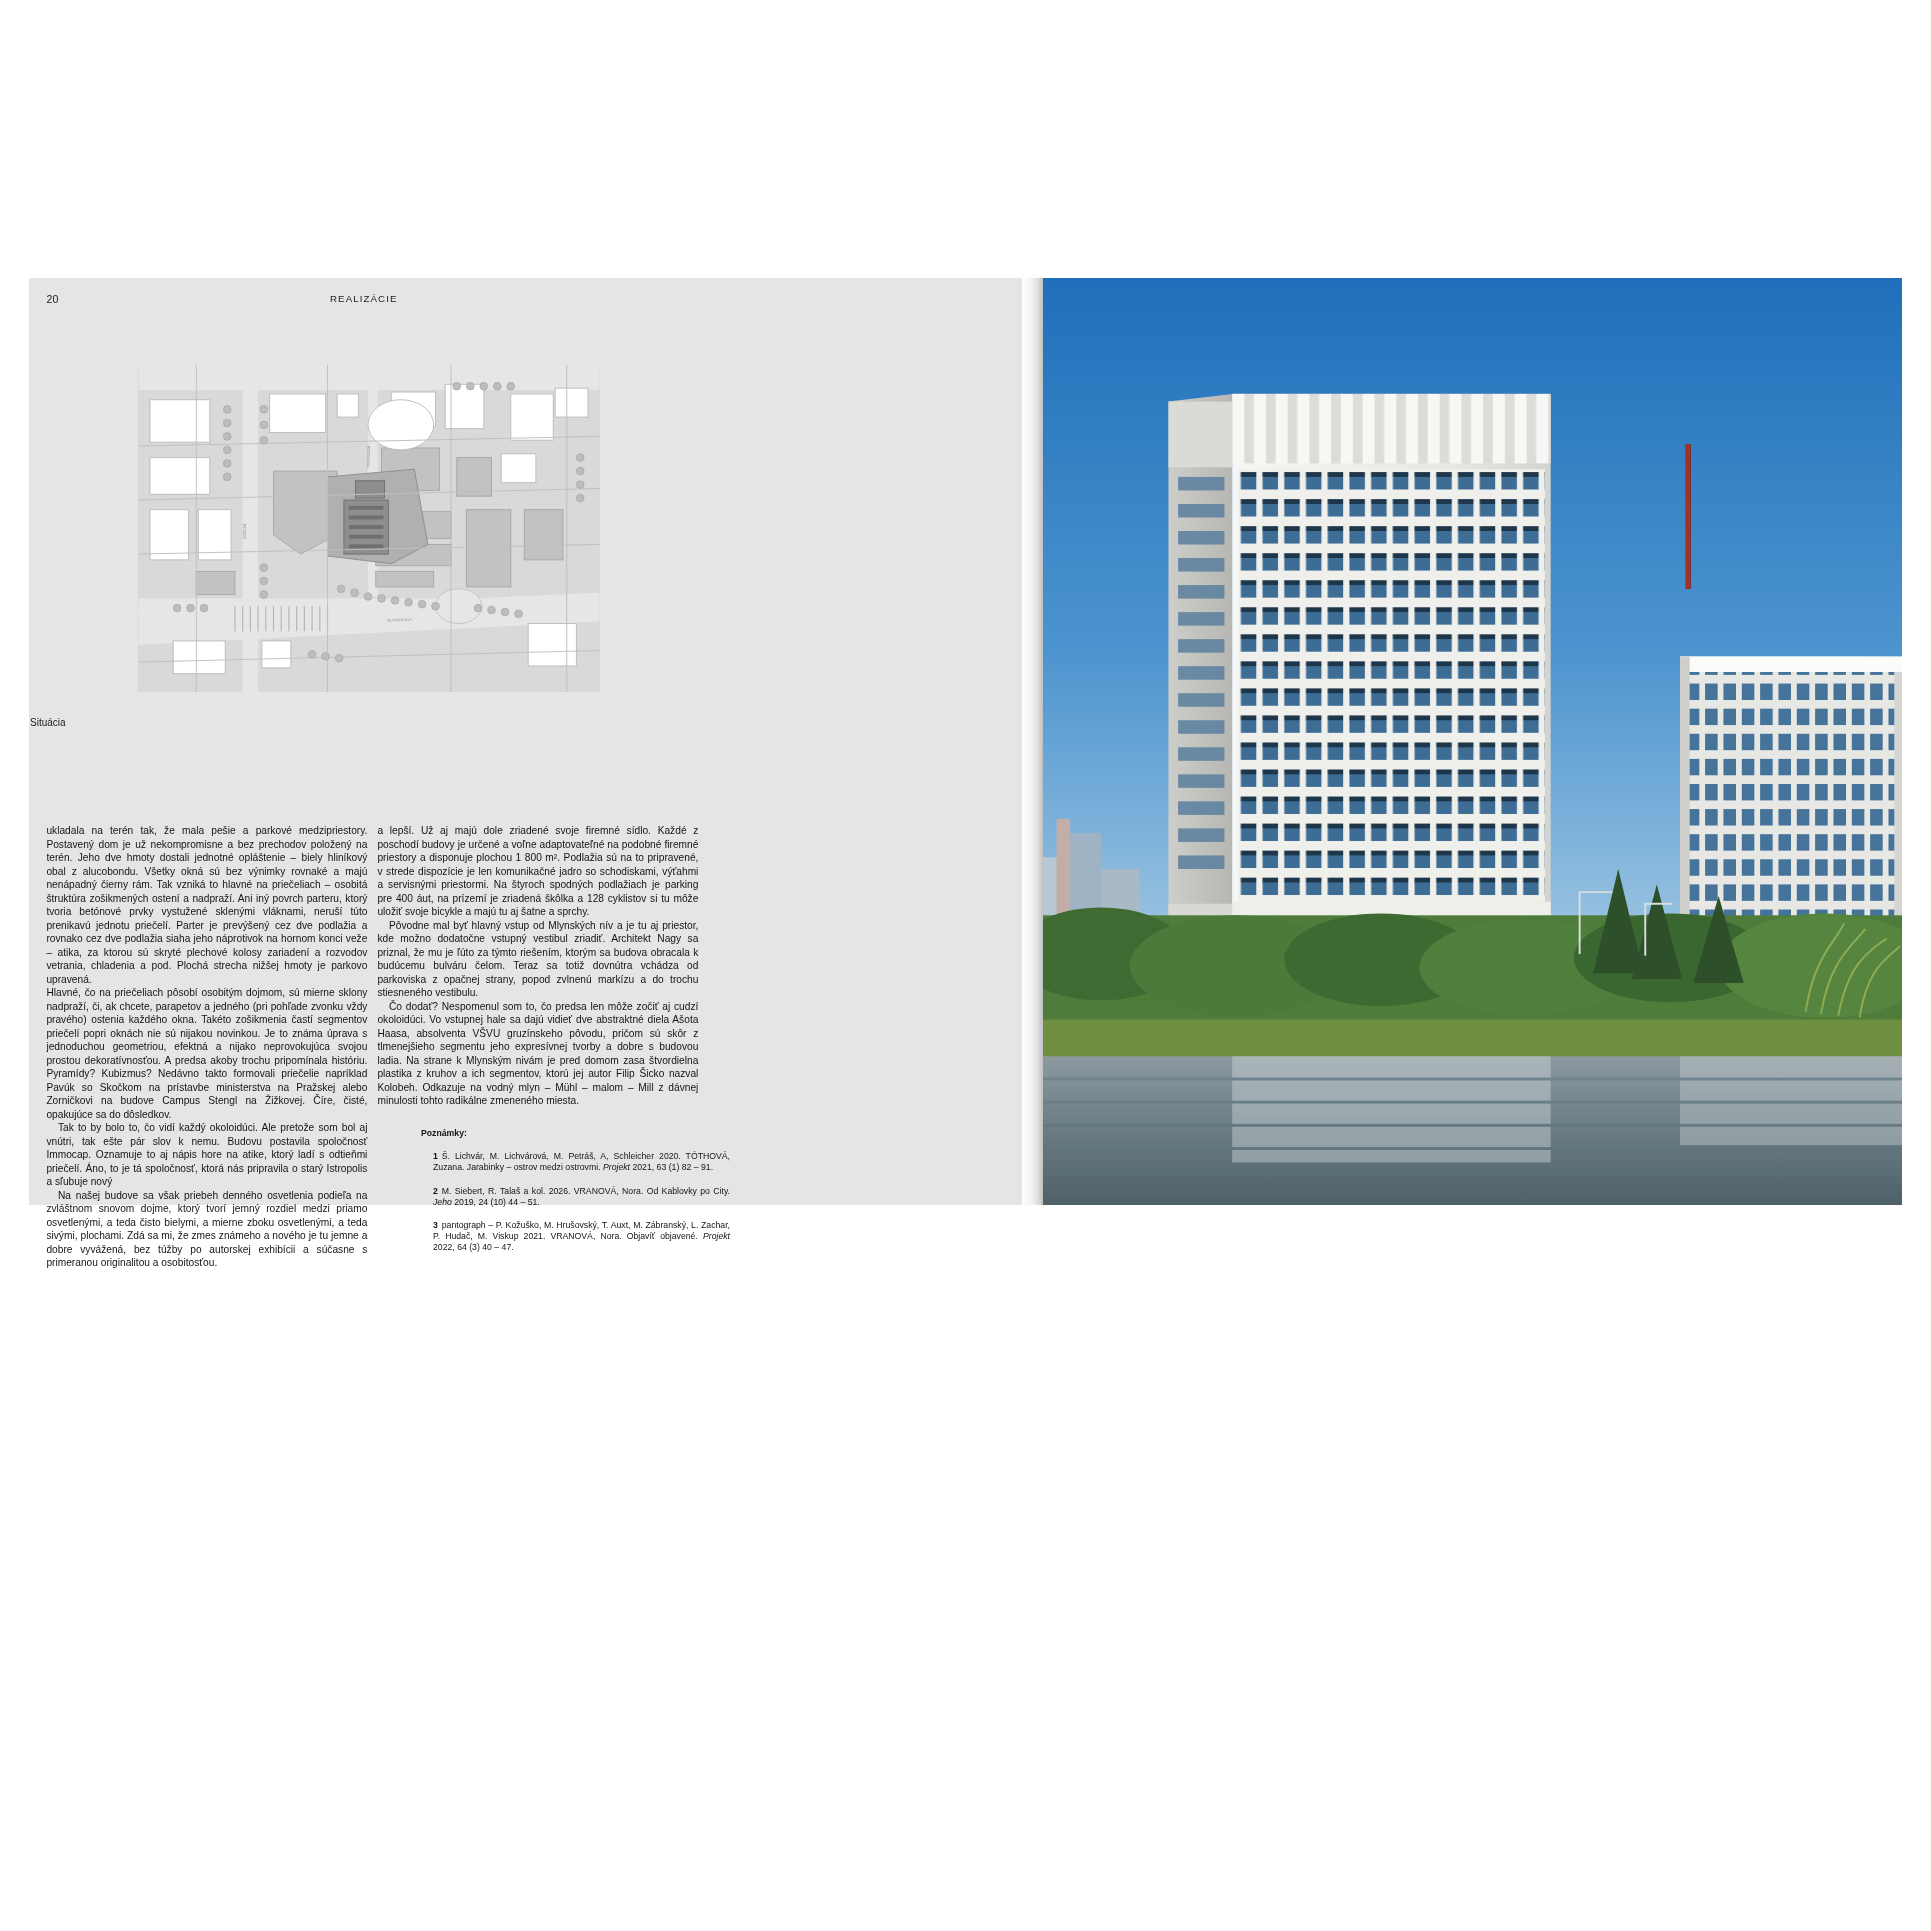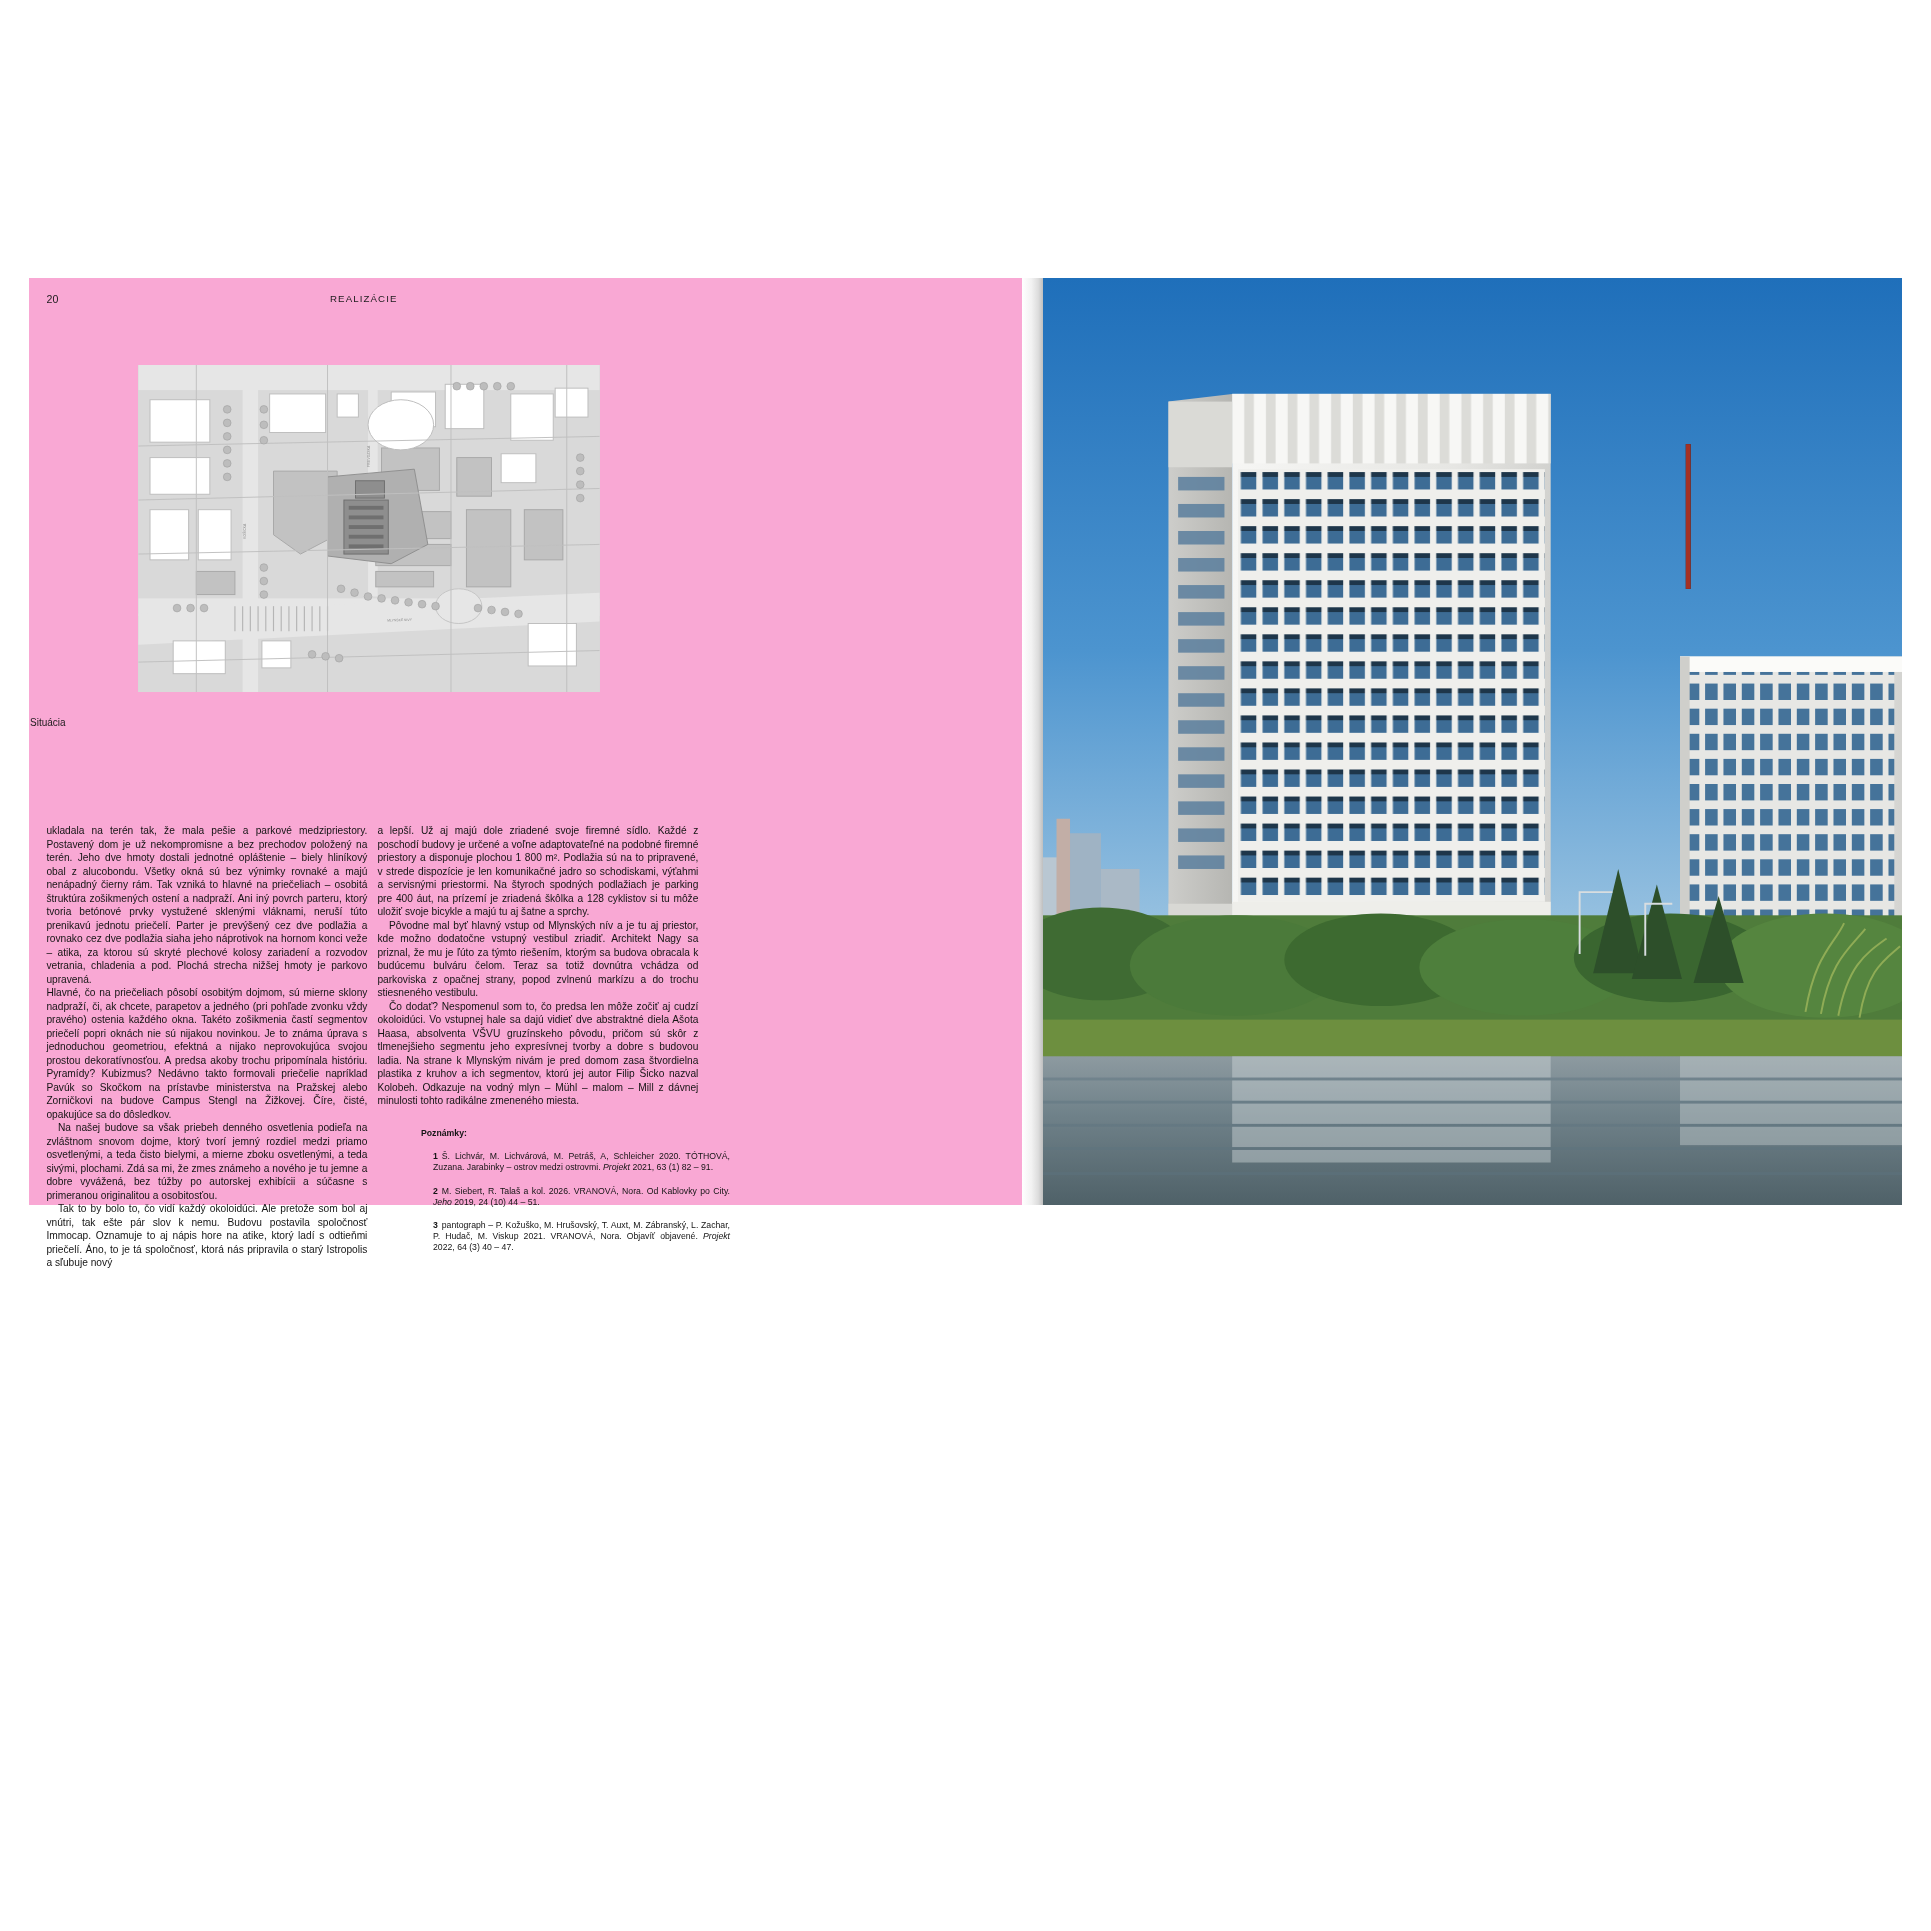--- a/index.html
+++ b/index.html
@@ -21,21 +21,21 @@
     background: #ffffff;
     display: flex;
     box-shadow: 0 0 0 0 rgba(0,0,0,0);
   }
 
   
   #left-page {
     position: relative;
     width: 1014px;
     height: 927px;
-    background: #f9a8d4;
+    background: #e5e5e5;
     box-sizing: border-box;
   }
 
   #page-number {
     position: absolute;
     left: 17.4px;
     top: 15.4px;
     font-size: 10.6px;
     color: #1b1b1b;
     letter-spacing: 0.2px;
@@ -271,22 +271,22 @@
         </g>
       </svg>
     </div>
 
     <div id="figure-caption">Situácia</div>
 
     <div id="left-columns">
       <div class="col">
         <p>ukladala na terén tak, že mala pešie a parkové medzipriestory. Postavený dom je už nekompromisne a bez prechodov položený na terén. Jeho dve hmoty dostali jednotné opláštenie – biely hliníkový obal z alucobondu. Všetky okná sú bez výnimky rovnaké a majú nenápadný čierny rám. Tak vzniká to hlavné na priečeliach – osobitá štruktúra zošikmených ostení a nadpraží. Ani iný povrch parteru, ktorý tvoria betónové prvky vystužené sklenými vláknami, neruší túto prenikavú jednotu priečelí. Parter je prevýšený cez dve podlažia a rovnako cez dve podlažia siaha jeho náprotivok na hornom konci veže – atika, za ktorou sú skryté plechové kolosy zariadení a rozvodov vetrania, chladenia a pod. Plochá strecha nižšej hmoty je parkovo upravená.</p>
         <p>Hlavné, čo na priečeliach pôsobí osobitým dojmom, sú mierne sklony nadpraží, či, ak chcete, parapetov a jedného (pri pohľade zvonku vždy pravého) ostenia každého okna. Takéto zošikmenia častí segmentov priečelí popri oknách nie sú nijakou novinkou. Je to známa úprava s jednoduchou geometriou, efektná a nijako neprovokujúca svojou prostou dekoratívnosťou. A predsa akoby trochu pripomínala históriu. Pyramídy? Kubizmus? Nedávno takto formovali priečelie napríklad Pavúk so Skočkom na prístavbe ministerstva na Pražskej alebo Zorničkovi na budove Campus Stengl na Žižkovej. Číre, čisté, opakujúce sa do dôsledkov.</p>
+        <p class="indent">Tak to by bolo to, čo vidí každý okoloidúci. Ale pretože som bol aj vnútri, tak ešte pár slov k nemu. Budovu postavila spoločnosť Immocap. Oznamuje to aj nápis hore na atike, ktorý ladí s odtieňmi priečelí. Áno, to je tá spoločnosť, ktorá nás pripravila o starý Istropolis a sľubuje nový</p>
         <p class="indent">Na našej budove sa však priebeh denného osvetlenia podieľa na zvláštnom snovom dojme, ktorý tvorí jemný rozdiel medzi priamo osvetlenými, a teda čisto bielymi, a mierne zboku osvetlenými, a teda sivými, plochami. Zdá sa mi, že zmes známeho a nového je tu jemne a dobre vyvážená, bez túžby po autorskej exhibícii a súčasne s primeranou originalitou a osobitosťou.</p>
-        <p class="indent">Tak to by bolo to, čo vidí každý okoloidúci. Ale pretože som bol aj vnútri, tak ešte pár slov k nemu. Budovu postavila spoločnosť Immocap. Oznamuje to aj nápis hore na atike, ktorý ladí s odtieňmi priečelí. Áno, to je tá spoločnosť, ktorá nás pripravila o starý Istropolis a sľubuje nový</p>
       </div>
       <div class="col">
         <p>a lepší. Už aj majú dole zriadené svoje firemné sídlo. Každé z poschodí budovy je určené a voľne adaptovateľné na podobné firemné priestory a disponuje plochou 1 800 m². Podlažia sú na to pripravené, v strede dispozície je len komunikačné jadro so schodiskami, výťahmi a servisnými priestormi. Na štyroch spodných podlažiach je parking pre 400 áut, na prízemí je zriadená škôlka a 128 cyklistov si tu môže uložiť svoje bicykle a majú tu aj šatne a sprchy.</p>
         <p class="indent">Pôvodne mal byť hlavný vstup od Mlynských nív a je tu aj priestor, kde možno dodatočne vstupný vestibul zriadiť. Architekt Nagy sa priznal, že mu je ľúto za týmto riešením, ktorým sa budova obracala k budúcemu bulváru čelom. Teraz sa totiž dovnútra vchádza od parkoviska z opačnej strany, popod zvlnenú markízu a do trochu stiesneného vestibulu.</p>
         <p class="indent">Čo dodať? Nespomenul som to, čo predsa len môže zočiť aj cudzí okoloidúci. Vo vstupnej hale sa dajú vidieť dve abstraktné diela Ašota Haasa, absolventa VŠVU gruzínskeho pôvodu, pričom sú skôr z tlmenejšieho segmentu jeho expresívnej tvorby a dobre s budovou ladia. Na strane k Mlynským nivám je pred domom zasa štvordielna plastika z kruhov a ich segmentov, ktorú jej autor Filip Šicko nazval Kolobeh. Odkazuje na vodný mlyn – Mühl – malom – Mill z dávnej minulosti tohto radikálne zmeneného miesta.</p>
       </div>
     </div>
 
     <div id="footnotes">
       <div class="fn-title">Poznámky:</div>

